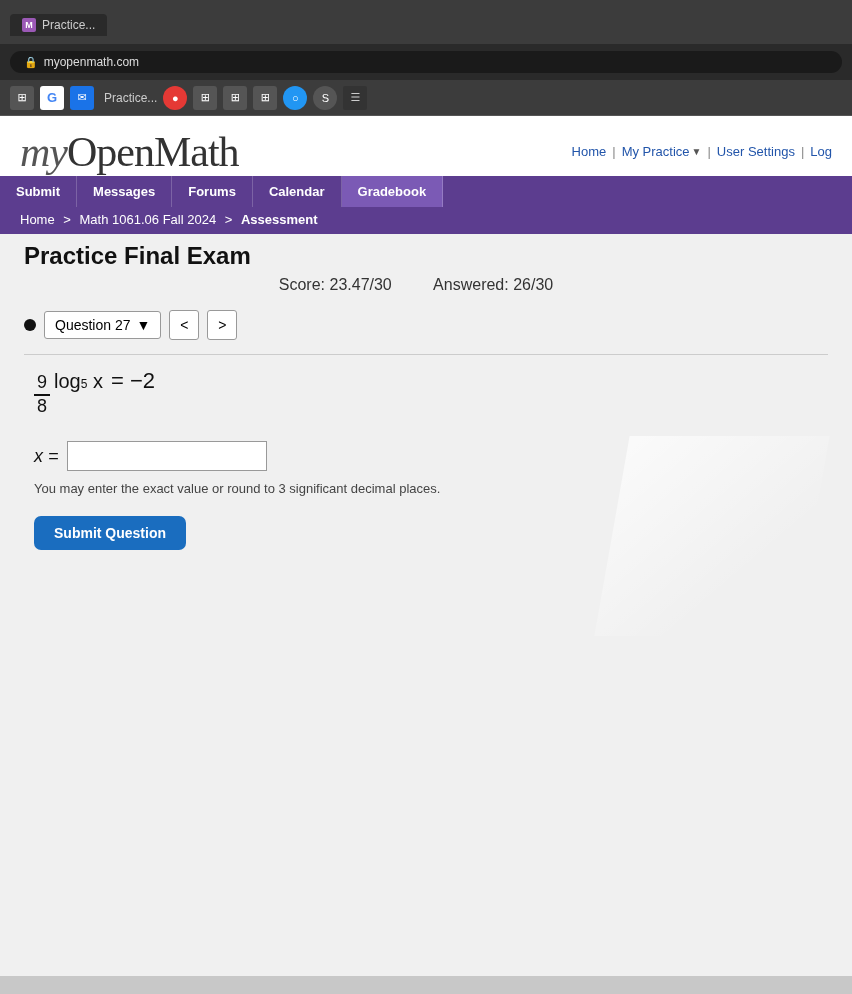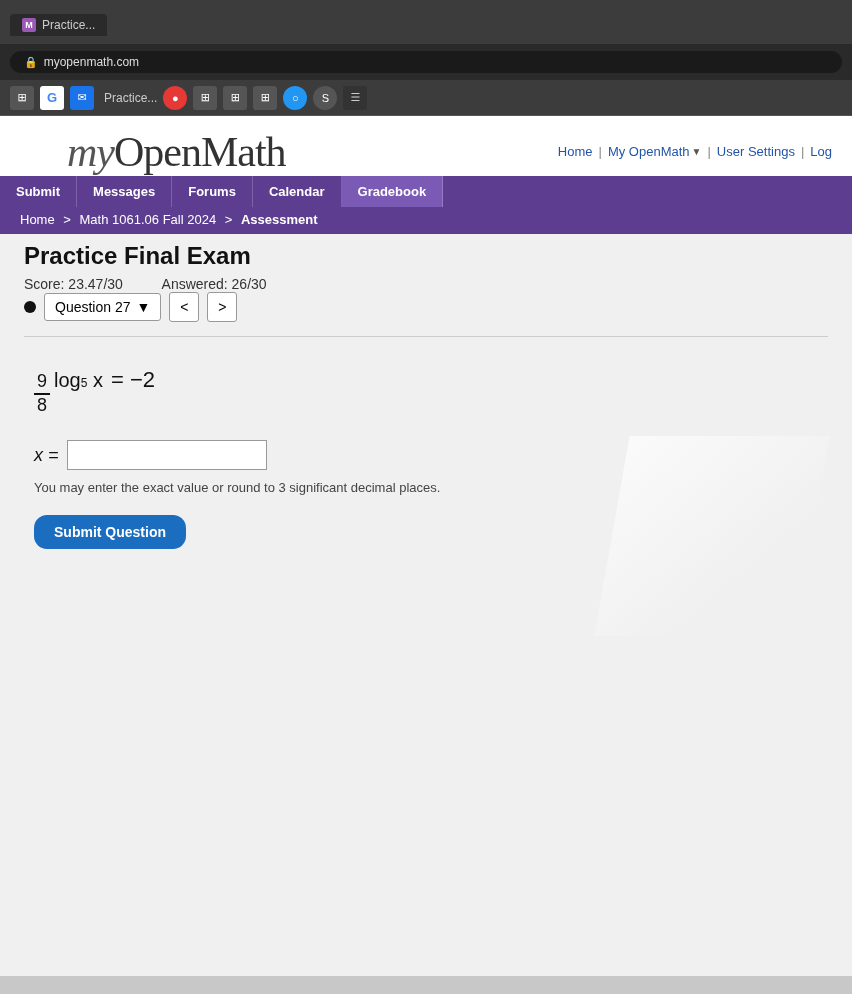--- a/index.html
+++ b/index.html
@@ -102,21 +102,20 @@
     .site-logo {
       font-size: 42px;
       font-weight: 300;
       color: #333;
       font-family: Georgia, serif;
       letter-spacing: -1px;
     }
     .site-logo span.my {
       font-style: italic;
       color: #555;
-      margin-left: 47px;
     }
     .nav-links {
       font-size: 13px;
       color: #444;
       padding-top: 16px;
       display: flex;
       align-items: center;
       gap: 4px;
     }
     .nav-links a {
@@ -183,33 +182,35 @@
       padding: 8px 24px;
       background: #f0f0f0;
     }
     .exam-title {
       font-size: 24px;
       font-weight: bold;
       color: #111;
       margin-bottom: 6px;
     }
     .exam-score {
-      font-size: 14px;
+      font-size: 16px;
       color: #333;
+      margin-bottom: 16px;
+      text-align: center;
     }
     .exam-score span {
       margin-right: 20px;
     }
 
     
     .question-selector {
       display: flex;
       align-items: center;
       gap: 8px;
-      margin-bottom: 20px;
+      margin-bottom: 3px;
       padding-bottom: 14px;
       border-bottom: 1px solid #ccc;
     }
     .question-dot {
       width: 12px;
       height: 12px;
       border-radius: 50%;
       background: #111;
       display: inline-block;
       flex-shrink: 0;
@@ -305,21 +306,21 @@
       margin-bottom: 20px;
       margin-left: 0;
     }
     .submit-btn {
       background: #1a6dbf;
       color: white;
       border: none;
       padding: 9px 20px;
       font-size: 14px;
       font-weight: bold;
-      border-radius: 13px;
+      border-radius: 7px;
       cursor: pointer;
     }
 
     
     .glare-overlay {
       position: absolute;
       top: 320px;
       right: 40px;
       width: 200px;
       height: 200px;
@@ -363,21 +364,21 @@
 <div class="page-wrapper" style="position:relative;">
 
   <div class="site-header">
     <div class="site-logo">
       <span class="my">my</span><span>OpenMath</span>
     </div>
     <div class="nav-links">
       <a href="#">Home</a>
       <span class="separator"> | </span>
       <button class="my-classes-btn">
-        <span>My OpenMath</span>
+        <span>My Practice</span>
         <span class="dropdown-arrow">▼</span>
       </button>
       <span class="separator"> | </span>
       <a href="#">User Settings</a>
       <span class="separator">| </span>
       <a href="#">Log</a>
     </div>
   </div>
 
   <div class="nav-tabs">

